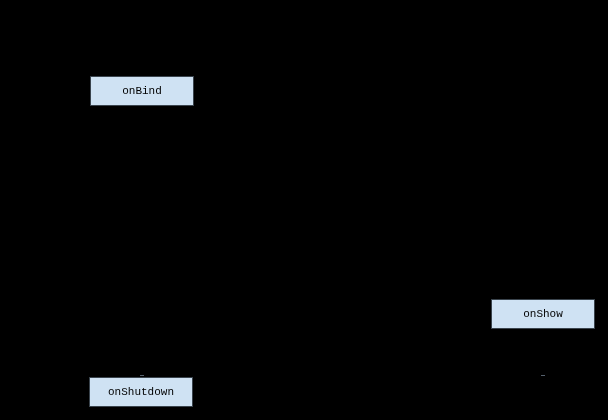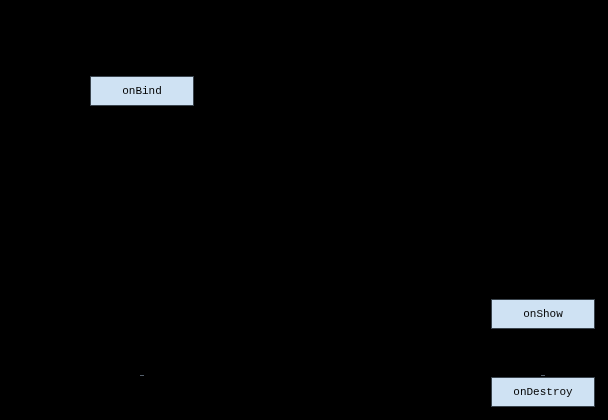--- a/index.html
+++ b/index.html
@@ -52,19 +52,19 @@
 <div id="canvas">
 
   <div class="node n-onbind">onBind</div>
 
 
 
 
 
   <div class="node n-onhide">onShow</div>
 
+  <div class="node n-onshutdown">onShutdown</div>
 
-  <div class="node n-ondestroy">onDestroy</div>
 
   <div class="tick t-shutdown"></div>
   <div class="tick t-destroy"></div>
 
 </div>
 
 </body></html>

